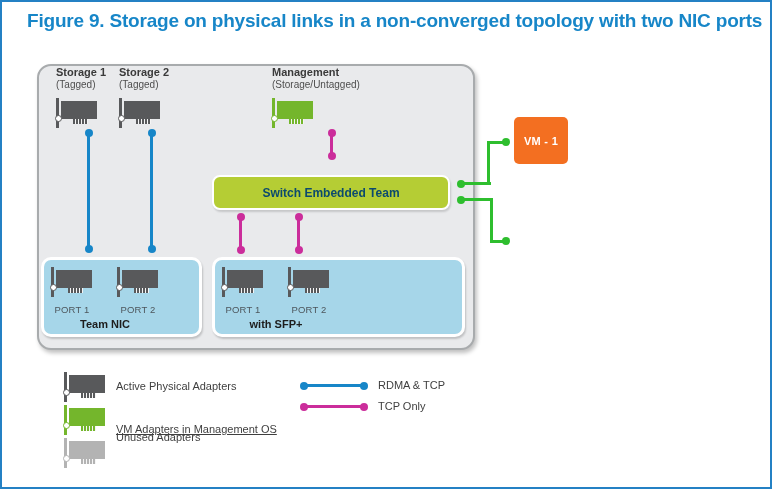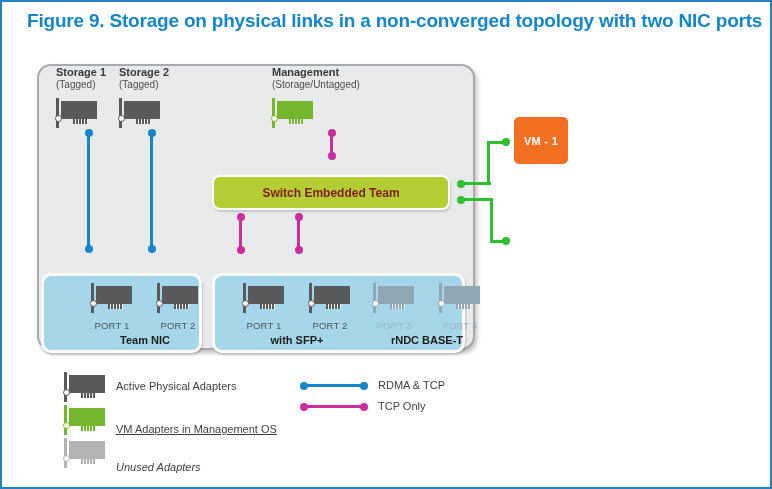--- a/index.html
+++ b/index.html
@@ -42,26 +42,26 @@
   .link-h::before,.link-h::after{content:'';position:absolute;top:50%;transform:translateY(-50%);
       width:8px;height:8px;border-radius:50%;background:currentColor;}
   .link-h::before{left:-2px;} .link-h::after{right:-2px;}
   .c-blue{color:var(--line-blue,#1786c8);}
   .c-magenta{color:var(--line-magenta,#cb2d9b);}
 
   .set-box{position:absolute;left:210px;top:173px;width:238px;height:35px;box-sizing:border-box;
            background:var(--set-lime,#b5cd34);border:2px solid #fff;border-radius:8px;
            box-shadow:1px 2px 2px rgba(0,0,0,.15);
            display:flex;align-items:center;justify-content:center;}
-  .set-box span{font-size:12px;font-weight:bold;color:#7f1d1d;}
+  .set-box span{font-size:12px;font-weight:bold;color:#0c4a6e;}
 
-  .nicbox{position:absolute;top:271px;height:80px;box-sizing:border-box;
+  .nicbox{position:absolute;top:255px;height:80px;box-sizing:border-box;
           background:var(--nic-box-blue,#a6d6e9);border:3px solid #fff;border-radius:10px;
           box-shadow:1px 2px 2px rgba(0,0,0,.18);
-          display:flex;justify-content:center;align-items:flex-start;padding-left:47px;}
+          display:flex;justify-content:flex-start;align-items:flex-start;}
   .pcie-box{left:39px;width:161px;}
   .rndc-box{left:210px;width:253px;gap:8px;}
   .nic-group{display:flex;flex-direction:column;align-items:center;padding-top:7px;}
   .ports-row{display:flex;gap:10px;justify-content:center;}
   .port-col{width:56px;text-align:center;}
   .port-label{font-size:9.5px;color:#4d565c;margin-top:3px;letter-spacing:.2px;}
   .port-label.muted{color:#9db3be;}
   .group-label{font-size:11px;font-weight:bold;color:#1d1d1d;margin-top:3px;text-align:center;}
 
   .vm-box{position:absolute;left:512px;width:54px;height:47px;box-sizing:border-box;
@@ -138,33 +138,20 @@
           <span class="nic nic--dark"><i class="nic-bracket"></i><i class="nic-card"></i><i class="nic-pins"></i><i class="nic-screw"></i></span>
           <div class="port-label">PORT 1</div>
         </div>
         <div class="port-col">
           <span class="nic nic--dark"><i class="nic-bracket"></i><i class="nic-card"></i><i class="nic-pins"></i><i class="nic-screw"></i></span>
           <div class="port-label">PORT 2</div>
         </div>
       </div>
       <div class="group-label">with SFP+</div>
     </div>
-    <div class="nic-group">
-      <div class="ports-row">
-        <div class="port-col">
-          <span class="nic nic--muted"><i class="nic-bracket"></i><i class="nic-card"></i><i class="nic-pins"></i><i class="nic-screw"></i></span>
-          <div class="port-label muted">PORT 3</div>
-        </div>
-        <div class="port-col">
-          <span class="nic nic--muted"><i class="nic-bracket"></i><i class="nic-card"></i><i class="nic-pins"></i><i class="nic-screw"></i></span>
-          <div class="port-label muted">PORT 4</div>
-        </div>
-      </div>
-      <div class="group-label">rNDC BASE-T</div>
-    </div>
   </div>
 
   <div class="gseg" style="left:459px;top:180px;width:30px;height:3px;"></div>
   <div class="gseg" style="left:485px;top:139px;width:3px;height:44px;"></div>
   <div class="gseg" style="left:486px;top:139px;width:19px;height:3px;"></div>
   <div class="gdot" style="left:455px;top:178px;"></div>
   <div class="gdot" style="left:500px;top:136px;"></div>
 
   <div class="gseg" style="left:459px;top:196px;width:32px;height:3px;"></div>
   <div class="gseg" style="left:488px;top:196px;width:3px;height:45px;"></div>
@@ -182,19 +169,19 @@
   <div class="legend-text" style="top:378px;">Active Physical Adapters</div>
 
   <div class="legend-row" style="top:403px;">
     <span class="nic nic--green"><i class="nic-bracket"></i><i class="nic-card"></i><i class="nic-pins"></i><i class="nic-screw"></i></span>
   </div>
   <div class="legend-text" style="top:421px;text-decoration:underline;">VM Adapters in Management OS</div>
 
   <div class="legend-row" style="top:436px;">
     <span class="nic nic--gray"><i class="nic-bracket"></i><i class="nic-card"></i><i class="nic-pins"></i><i class="nic-screw"></i></span>
   </div>
-  <div class="legend-text" style="top:459px;font-style:italic;">Unused Adapters</div>
+  <div class="legend-text" style="top:429px;">Unused Adapters</div>
 
   <div class="link-h c-blue" style="left:300px;top:382px;width:64px;"></div>
   <div class="legend-line-text" style="top:377px;">RDMA &amp; TCP</div>
   <div class="link-h c-magenta" style="left:300px;top:403px;width:64px;"></div>
   <div class="legend-line-text" style="top:398px;">TCP Only</div>
 </div>
 
 </body></html>

